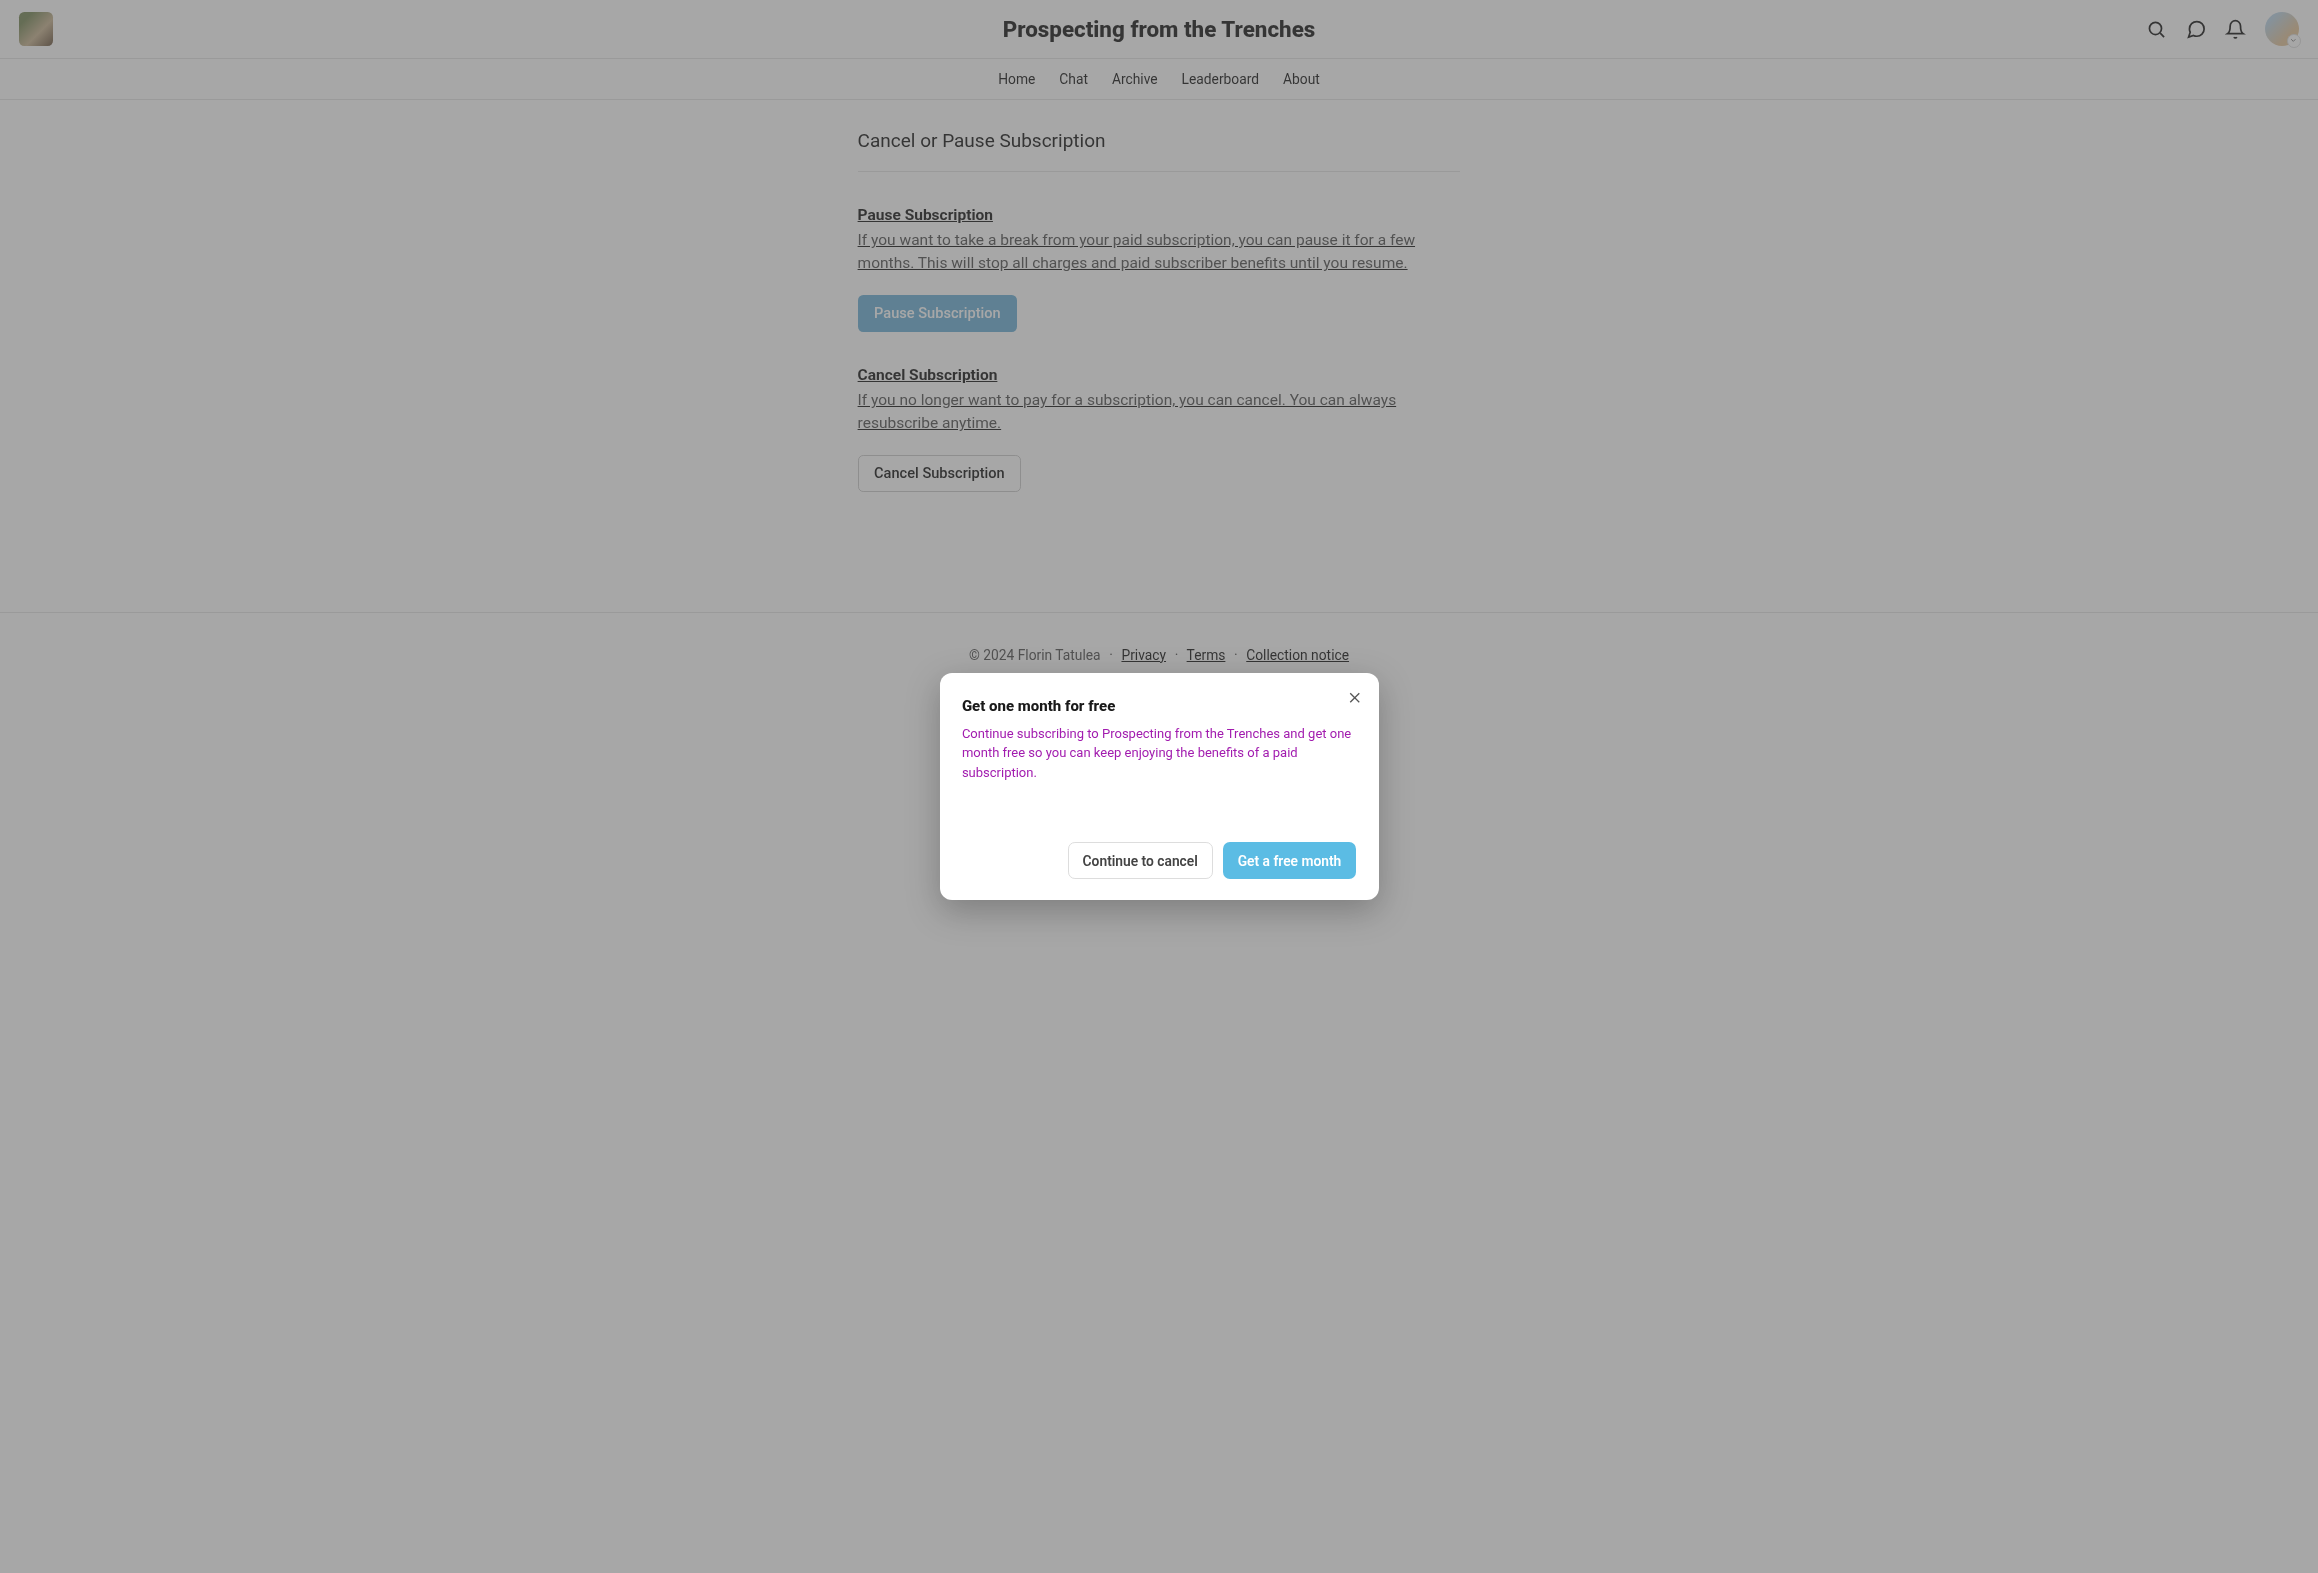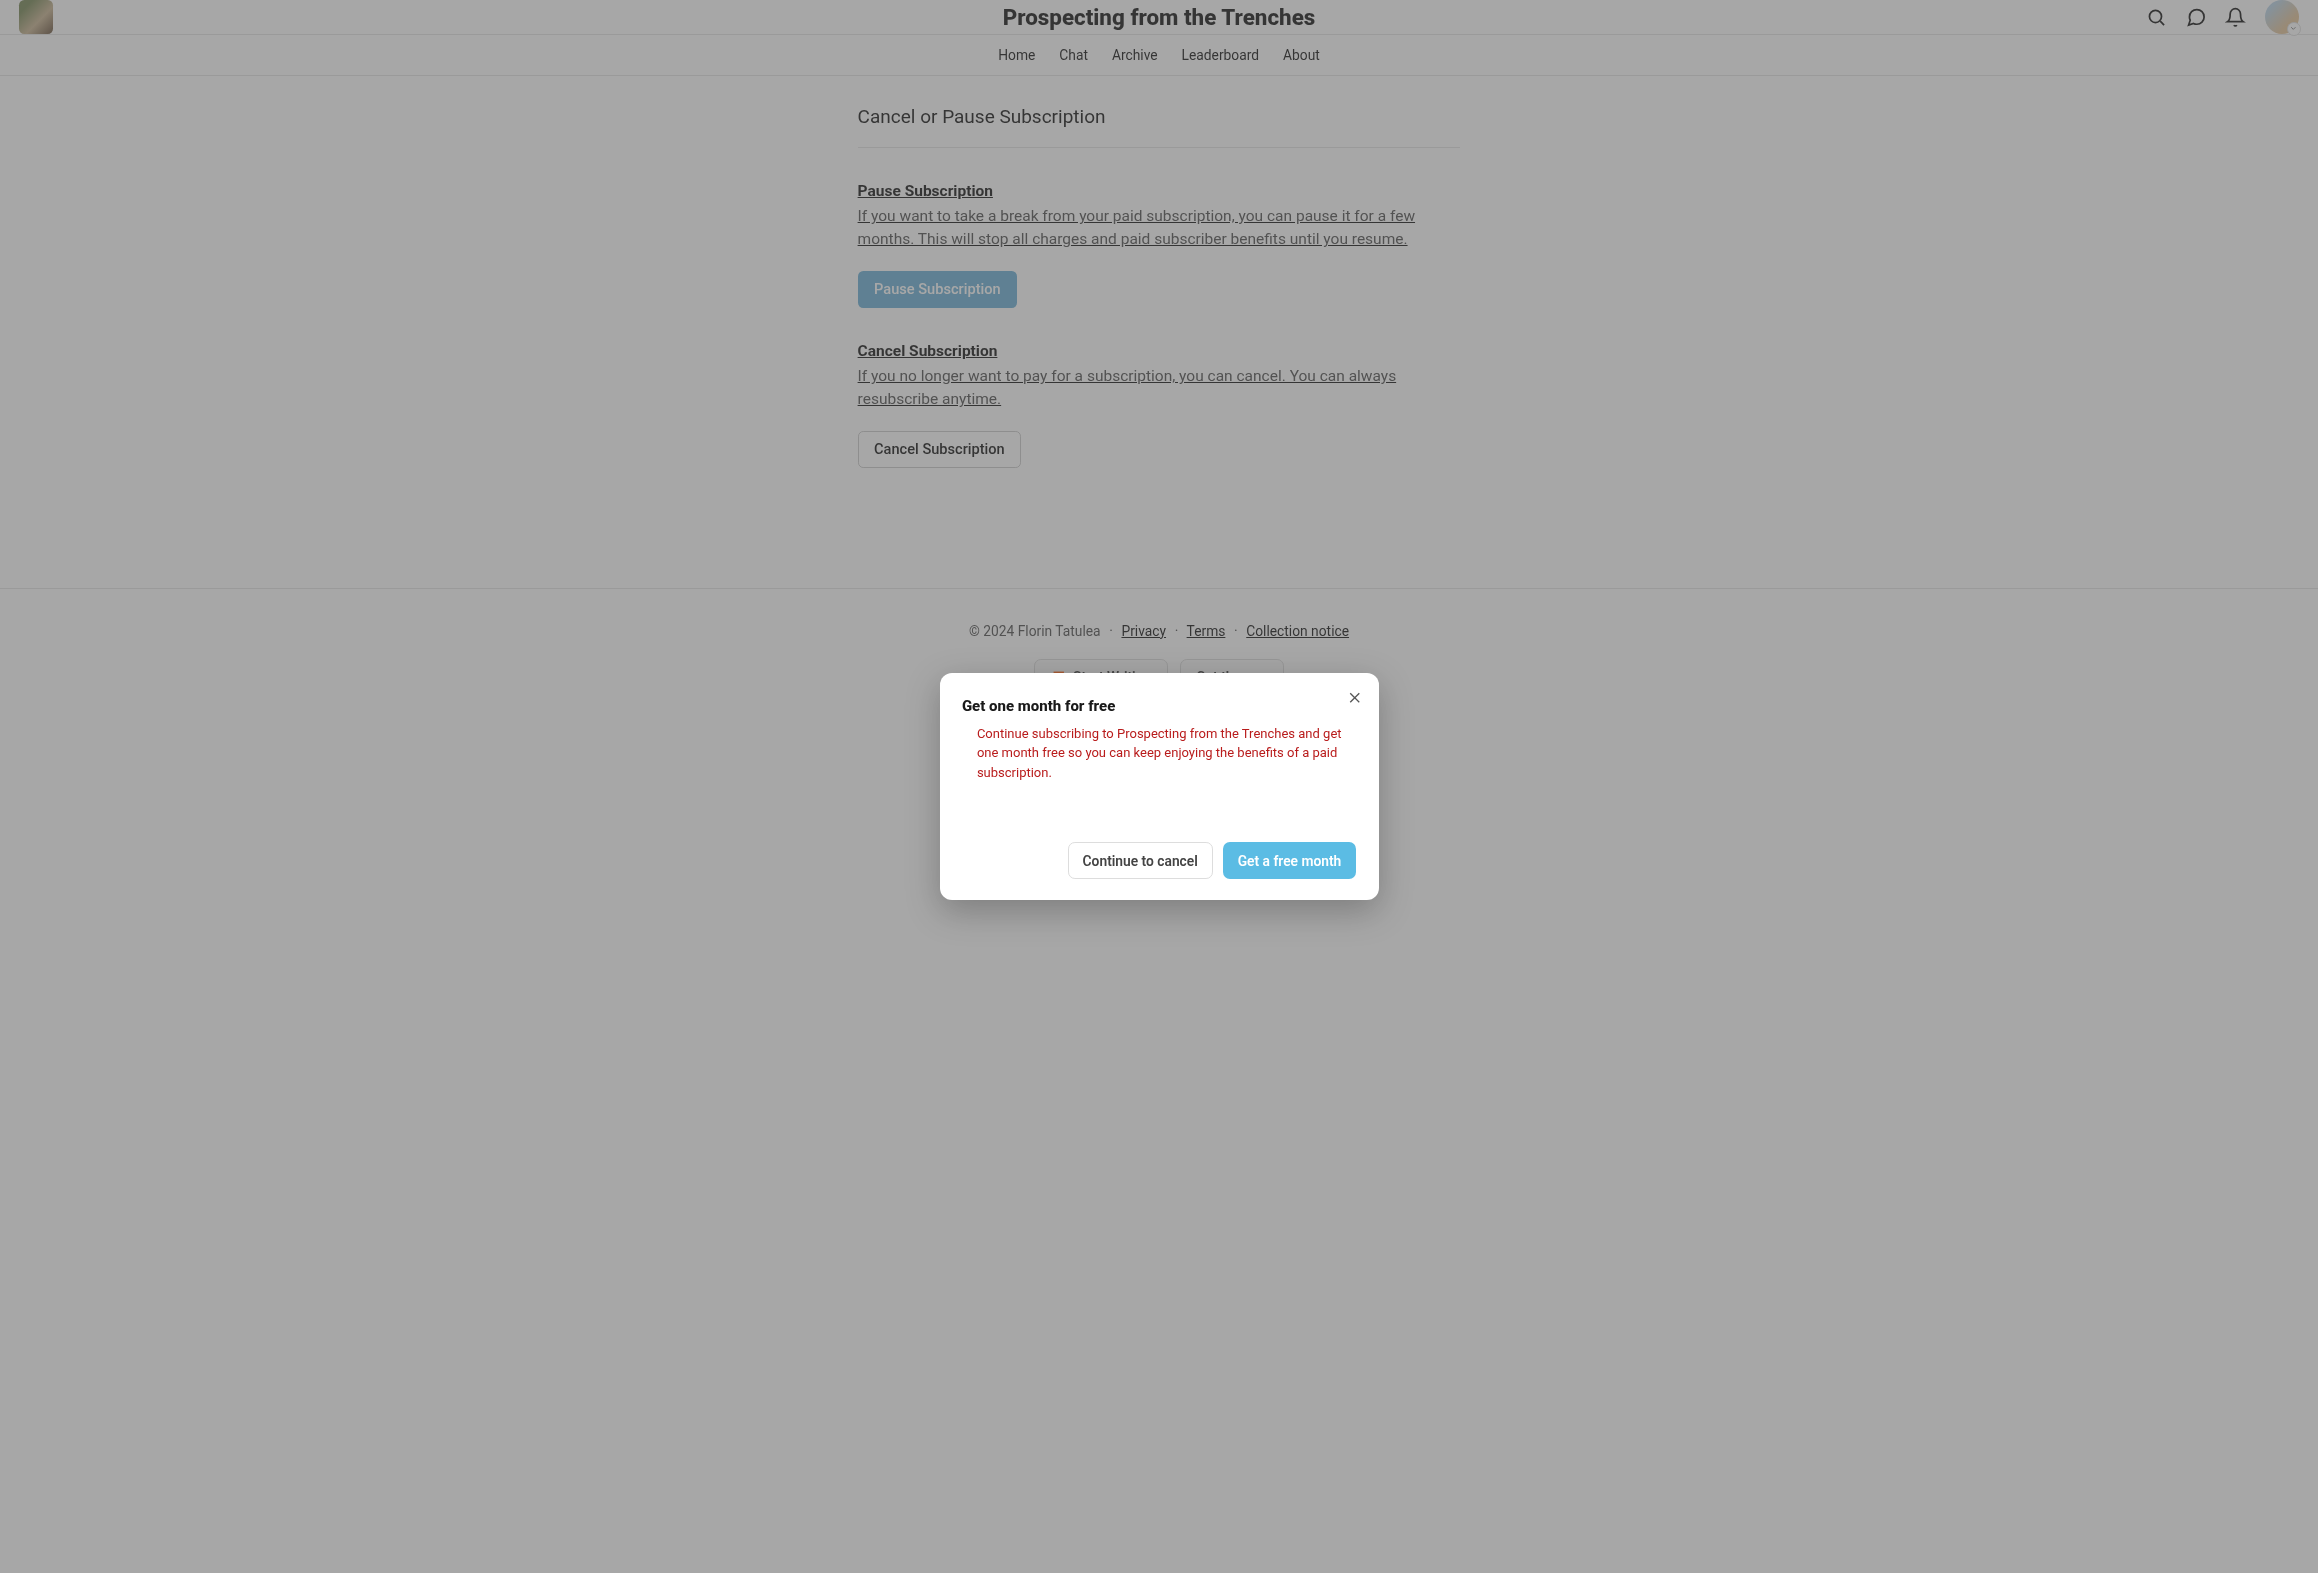--- a/index.html
+++ b/index.html
@@ -9,21 +9,21 @@
     background: #fff;
     color: #1a1a1a;
     position: relative;
   }
 
   
   .topbar {
     display: flex;
     align-items: center;
     justify-content: space-between;
-    padding: 0 19px;
+    padding: 12px 19px;
     border-bottom: 0.9px solid #e5e5e5;
   }
   .topbar-left { display: flex; align-items: center; }
   .logo-avatar {
     width: 34px; height: 34px; border-radius: 5.2px;
     background: linear-gradient(135deg,#7a8a5a 20%, #c8b493 60%, #6b5540 100%);
     position: relative; overflow: hidden;
   }
   .site-title {
     position: absolute; left: 0; right: 0; text-align: center;
@@ -118,21 +118,21 @@
     box-shadow: 0 10.3px 34px rgba(0,0,0,0.25);
     position: relative;
   }
   .modal-close {
     position: absolute; top: 13.8px; right: 13.8px;
     width: 20.7px; height: 20.7px; cursor: pointer;
     display: flex; align-items: center; justify-content: center;
   }
   .modal-close svg { width: 15.5px; height: 15.5px; stroke: #555; stroke-width: 2; fill: none; }
   .modal-title { font-size: 15px; font-weight: 800; margin-bottom: 8.6px; }
-  .modal-body { font-size: 13px; color: #b91c1c; line-height: 1.5; margin-left: 15px; }
+  .modal-body { font-size: 13px; color: #a21caf; line-height: 1.5; }
   .modal-actions {
     display: flex; justify-content: flex-end; gap: 10.3px; margin-top: 36px;
   }
   .modal-btn {
     font-size: 13.8px; font-weight: 600;
     padding: 9.5px 13.8px; border-radius: 6.9px; cursor: pointer;
     border: 0.9px solid transparent;
     margin-top: 24px;
   }
   .modal-btn-secondary {

